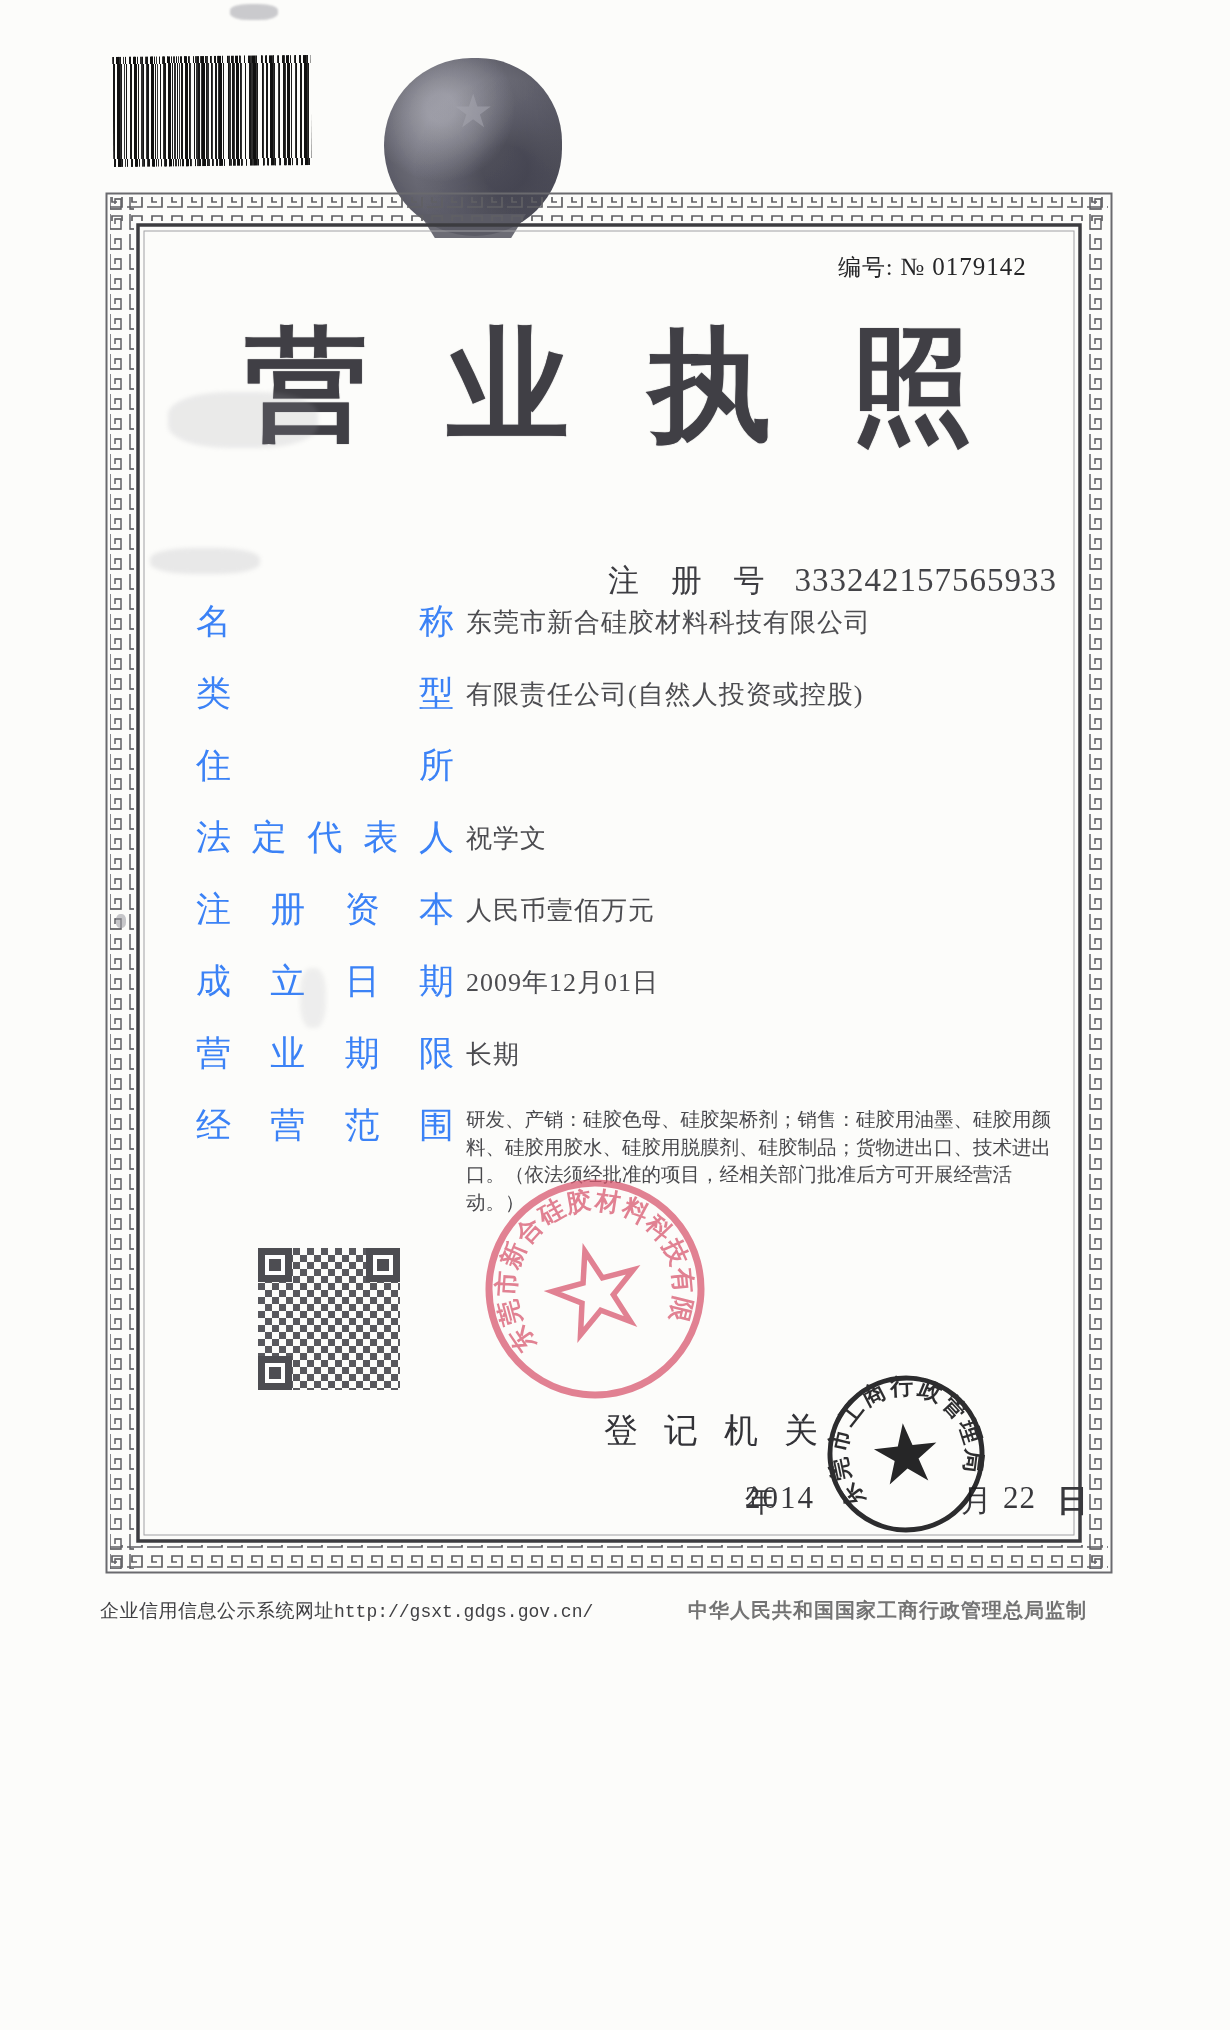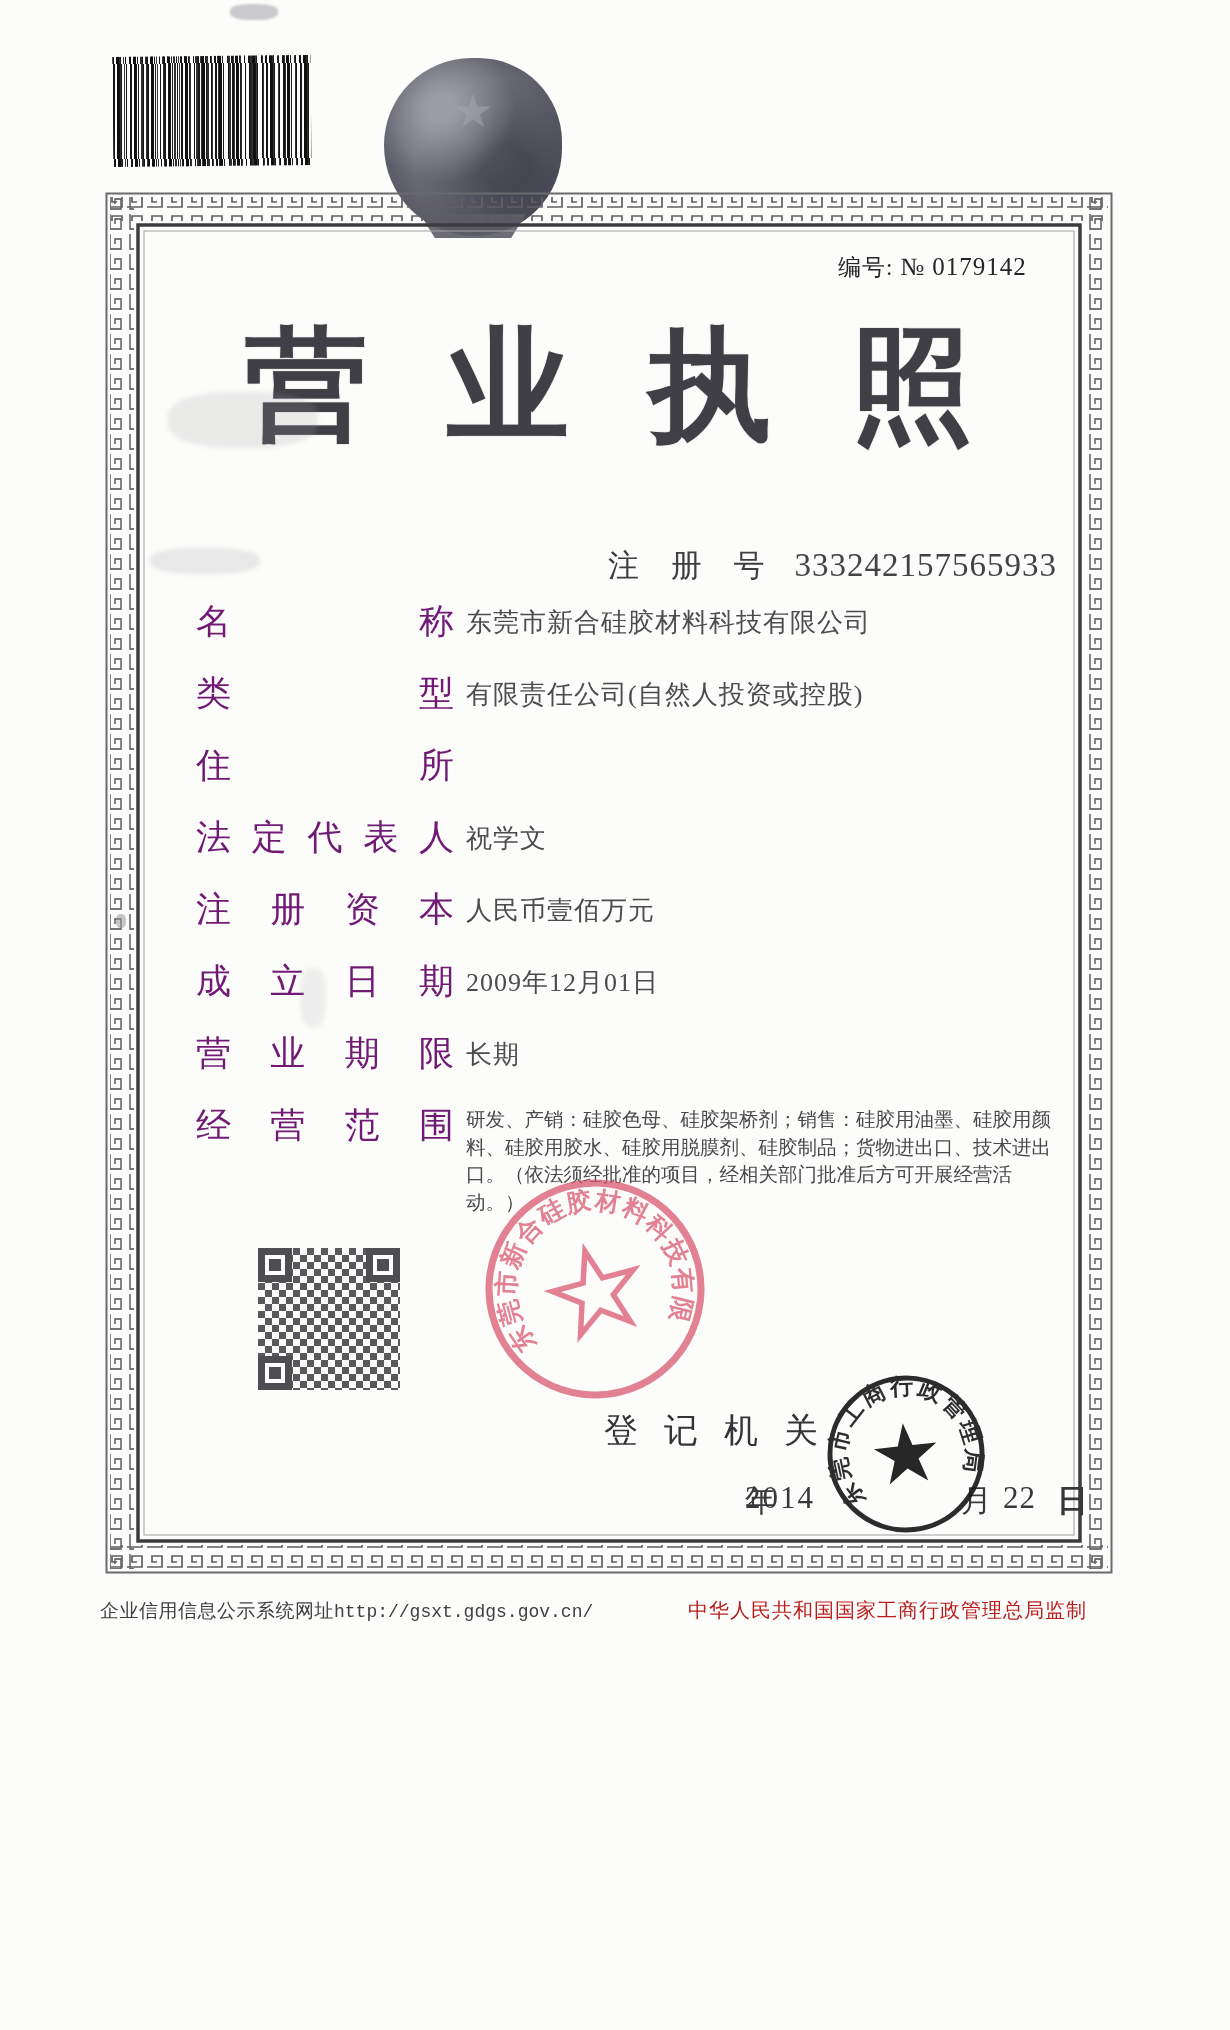--- a/index.html
+++ b/index.html
@@ -35,27 +35,27 @@
     position:absolute;left:838px;top:252px;width:270px;font-size:23px;color:#252527;
     font-family:"Liberation Serif",serif;letter-spacing:1px;
   }
   .serial .no{font-weight:normal;font-size:25px;}
   .title{
     position:absolute;left:150px;top:305px;width:920px;text-align:center;
     font-family:"Liberation Sans",sans-serif;font-weight:700;font-size:122px;
     color:#403f45;word-spacing:42px;letter-spacing:2px;
     text-shadow:0 0 1px rgba(60,60,66,.7);
   }
-  .regline{position:absolute;left:608px;top:545px;display:flex;align-items:baseline;}
+  .regline{position:absolute;left:608px;top:560px;display:flex;align-items:baseline;}
   .regline .reg-label{font-size:31px;color:#3d3d42;letter-spacing:12px;margin-right:18px;font-weight:500;}
   .regline .reg-number{font-size:33px;color:#434347;letter-spacing:1px;font-family:"Liberation Serif",serif;}
   .rows{position:absolute;left:196px;top:598px;width:880px;}
   .row{position:absolute;left:0;display:flex;align-items:flex-start;}
   .row .lbl{
-    width:258px;font-size:35px;color:#701a75;font-weight:500;
+    width:258px;font-size:35px;color:#3b82f6;font-weight:500;
     text-align:justify;text-align-last:justify;flex:none;letter-spacing:0;
   }
   .row .val{margin-left:12px;padding-top:7px;font-size:26px;color:#4c4c50;letter-spacing:1px;}
   .row .val.small{font-size:19.5px;line-height:1.42;width:600px;padding-top:4px;color:#48484c;letter-spacing:0;}
   .r0{top:0px}.r1{top:72px}.r2{top:144px}.r3{top:216px}.r4{top:288px}.r5{top:360px}.r6{top:432px}.r7{top:504px}
   
   .qr{
     position:absolute;left:258px;top:1248px;width:142px;height:142px;
     background:repeating-conic-gradient(#4b4b50 0% 25%, rgba(255,255,255,0) 0% 50%) 0 0/14px 14px;
     opacity:.92;
@@ -73,21 +73,21 @@
   .d-year{left:0;top:0;letter-spacing:2px;}
   .d-month{left:216px;top:0;}
   .d-day{left:258px;top:0;letter-spacing:1px;}
   .d-dayunit{left:312px;top:0;font-weight:bold;}
   
   .company-seal{position:absolute;left:478px;top:1172px;opacity:.74;}
   .registry-seal{position:absolute;left:822px;top:1370px;opacity:.92;}
   
   .footer-left{position:absolute;left:100px;top:1598px;font-size:19px;color:#3f3f42;letter-spacing:.5px;}
   .footer-left .url{font-family:"Liberation Mono",monospace;font-size:18px;letter-spacing:0;}
-  .footer-right{position:absolute;left:688px;top:1597px;font-size:20px;color:#b91c1c;font-weight:400;letter-spacing:1px;}
+  .footer-right{position:absolute;left:688px;top:1597px;font-size:20px;color:#737373;font-weight:700;letter-spacing:1px;}
   
   .smudge{position:absolute;background:#9a9aa2;filter:blur(2px);opacity:.28;border-radius:40%;}
   .sm1{left:230px;top:4px;width:48px;height:16px;opacity:.5;filter:blur(1px);}
   .sm2{left:168px;top:392px;width:150px;height:56px;opacity:.18;}
   .sm3{left:150px;top:548px;width:110px;height:26px;opacity:.2;}
   .sm4{left:116px;top:914px;width:10px;height:14px;opacity:.55;filter:blur(.5px);}
   .sm5{left:300px;top:968px;width:26px;height:60px;opacity:.14;}
 </style>
 </head>
 <body>

